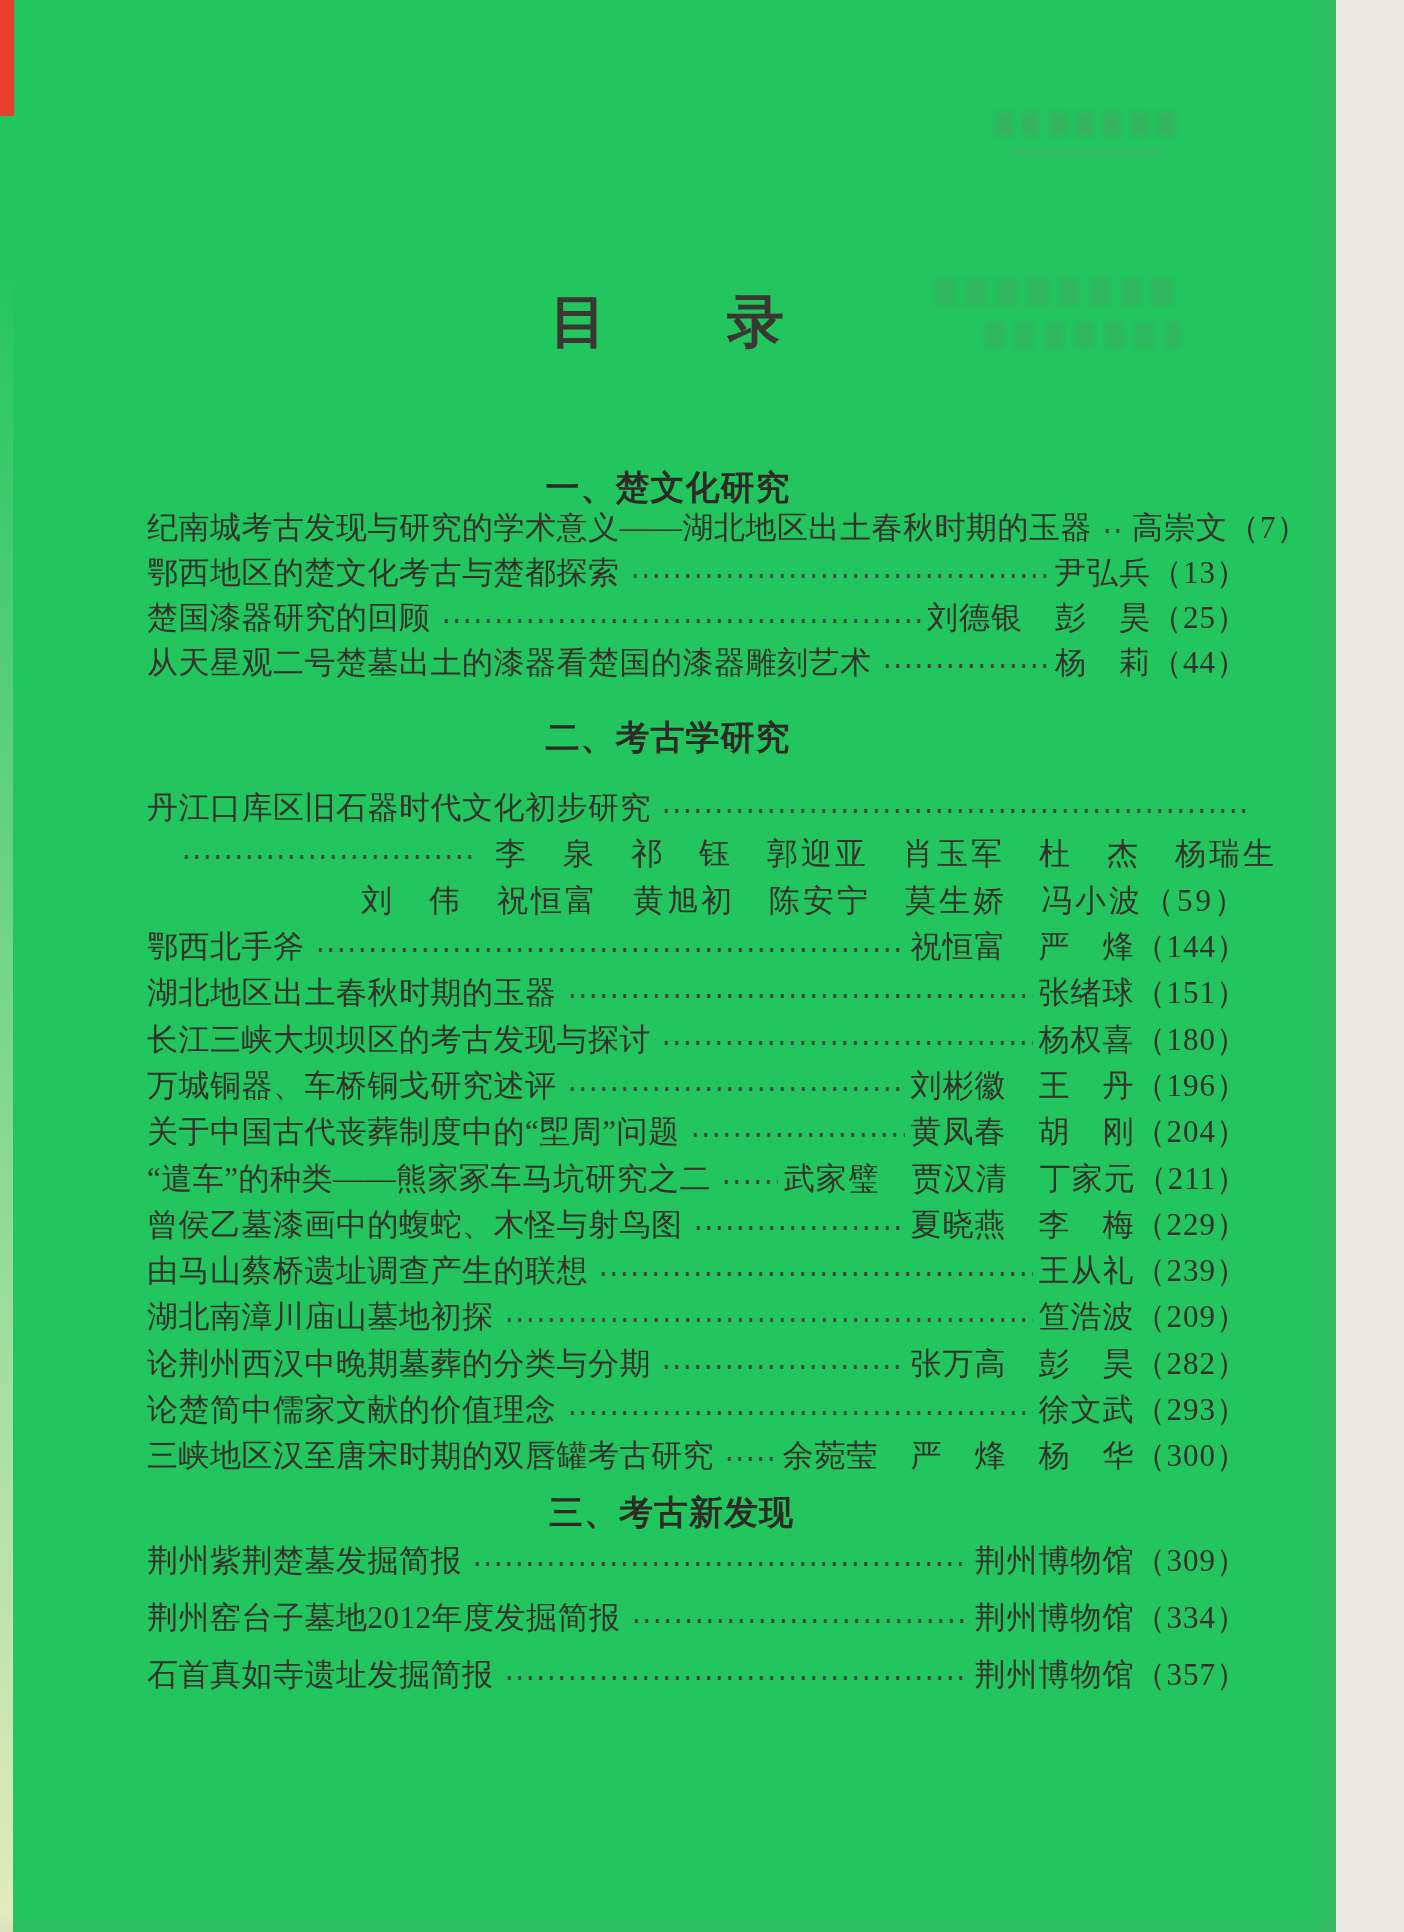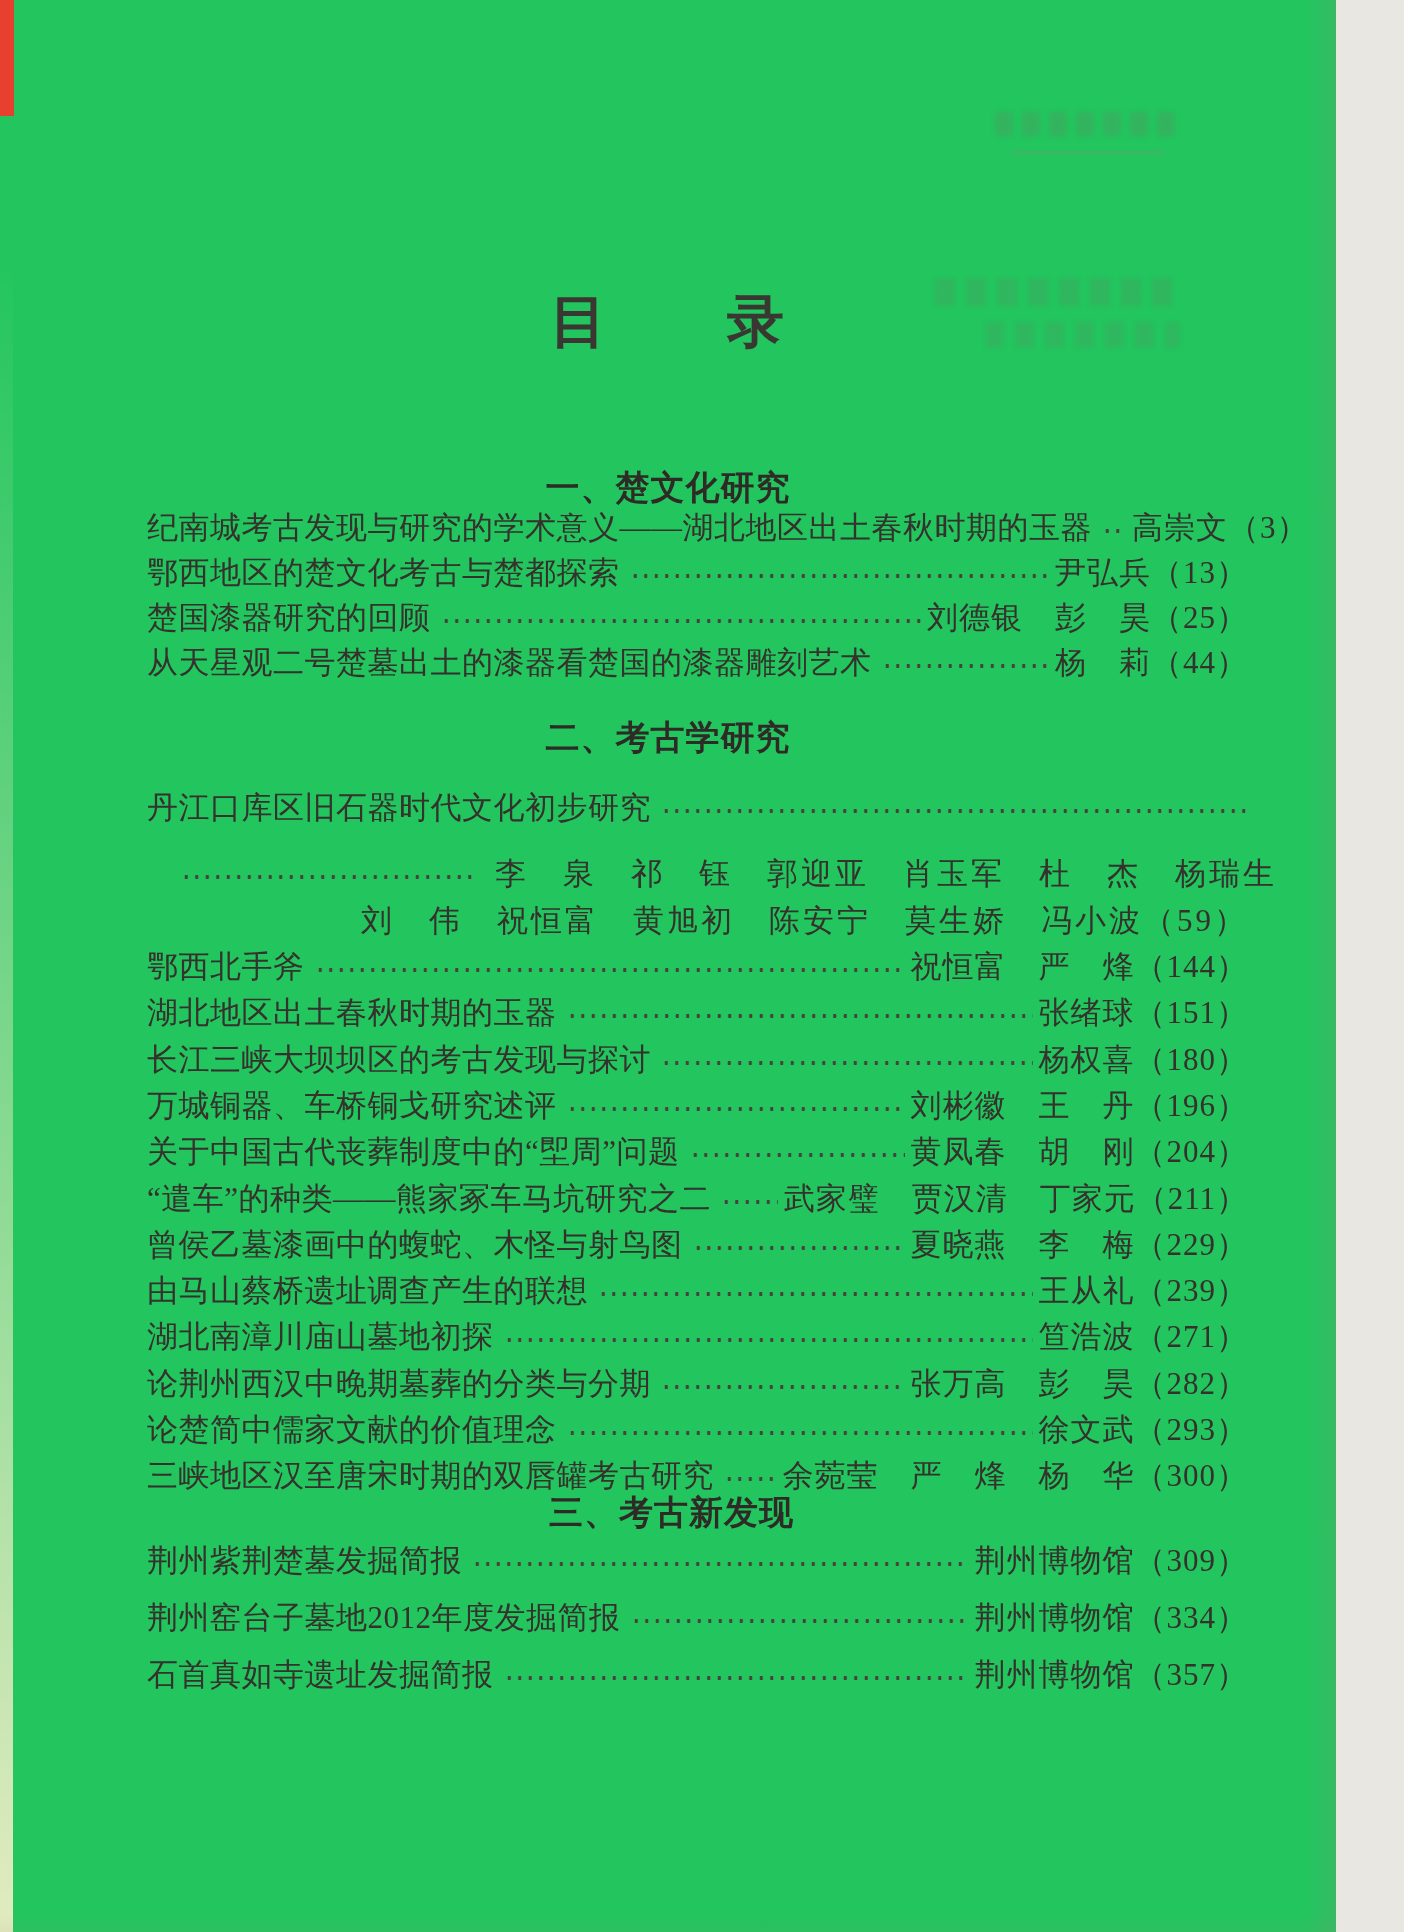--- a/index.html
+++ b/index.html
@@ -49,21 +49,21 @@
 
   .row{display:flex;align-items:center;font-size:31px;letter-spacing:.5px;white-space:nowrap;}
   .t{flex:0 0 auto;}
   .a{flex:0 0 auto;letter-spacing:1px;}
   .dots{
     flex:1 1 auto;height:14px;margin:6px 6px 0 10px;min-width:24px;
     background-image:radial-gradient(circle,#46423c 1.8px,rgba(0,0,0,0) 2px);
     background-size:10.5px 14px;background-repeat:repeat-x;background-position:0 center;
   }
   .row-titleonly .dots{margin-right:0;}
-  .row-cont1{justify-content:flex-start;padding-right:62px;margin-top:20px;}
+  .row-cont1{justify-content:flex-start;padding-right:62px;}
   .row-cont1 .dots{flex:0 0 292px;margin-left:34px;}
   .row-cont1 .a{margin-left:16px;letter-spacing:3px;flex:1 1 auto;text-align:justify;}
   .row-cont2{justify-content:flex-end;}
   .row-cont2 .a{letter-spacing:3px;}
 </style>
 </head>
 <body>
 
 <div class="page">
 
@@ -77,21 +77,21 @@
   <div class="bleed b3"></div>
 
   <h1 class="doc-title">目　　录</h1>
 
   <div class="sec-head h1pos">一、楚文化研究</div>
 
   <div class="sec sec1">
     <div class="row">
       <span class="t">纪南城考古发现与研究的学术意义——湖北地区出土春秋时期的玉器</span>
       <span class="dots"></span>
-      <span class="a">高崇文（3）</span>
+      <span class="a">高崇文（7）</span>
     </div>
     <div class="row">
       <span class="t">鄂西地区的楚文化考古与楚都探索</span>
       <span class="dots"></span>
       <span class="a">尹弘兵（13）</span>
     </div>
     <div class="row">
       <span class="t">楚国漆器研究的回顾</span>
       <span class="dots"></span>
       <span class="a">刘德银　彭　昊（25）</span>
@@ -153,21 +153,21 @@
       <span class="a">夏晓燕　李　梅（229）</span>
     </div>
     <div class="row">
       <span class="t">由马山蔡桥遗址调查产生的联想</span>
       <span class="dots"></span>
       <span class="a">王从礼（239）</span>
     </div>
     <div class="row">
       <span class="t">湖北南漳川庙山墓地初探</span>
       <span class="dots"></span>
-      <span class="a">笪浩波（271）</span>
+      <span class="a">笪浩波（209）</span>
     </div>
     <div class="row">
       <span class="t">论荆州西汉中晚期墓葬的分类与分期</span>
       <span class="dots"></span>
       <span class="a">张万高　彭　昊（282）</span>
     </div>
     <div class="row">
       <span class="t">论楚简中儒家文献的价值理念</span>
       <span class="dots"></span>
       <span class="a">徐文武（293）</span>

